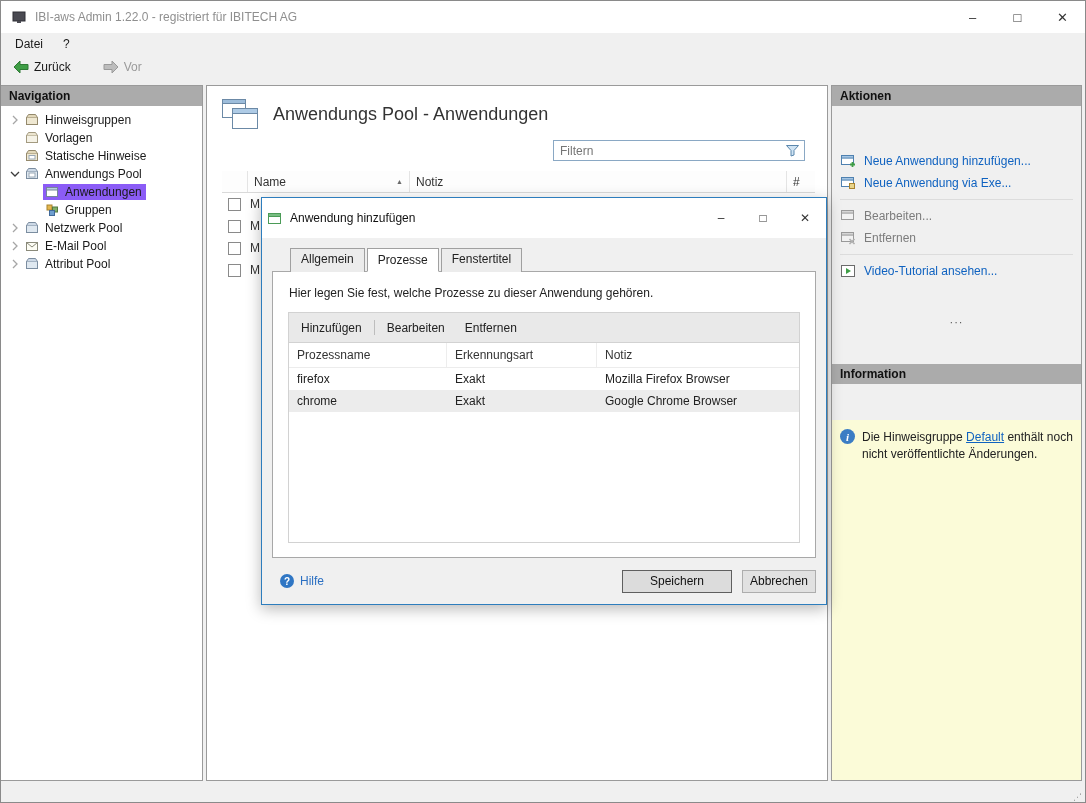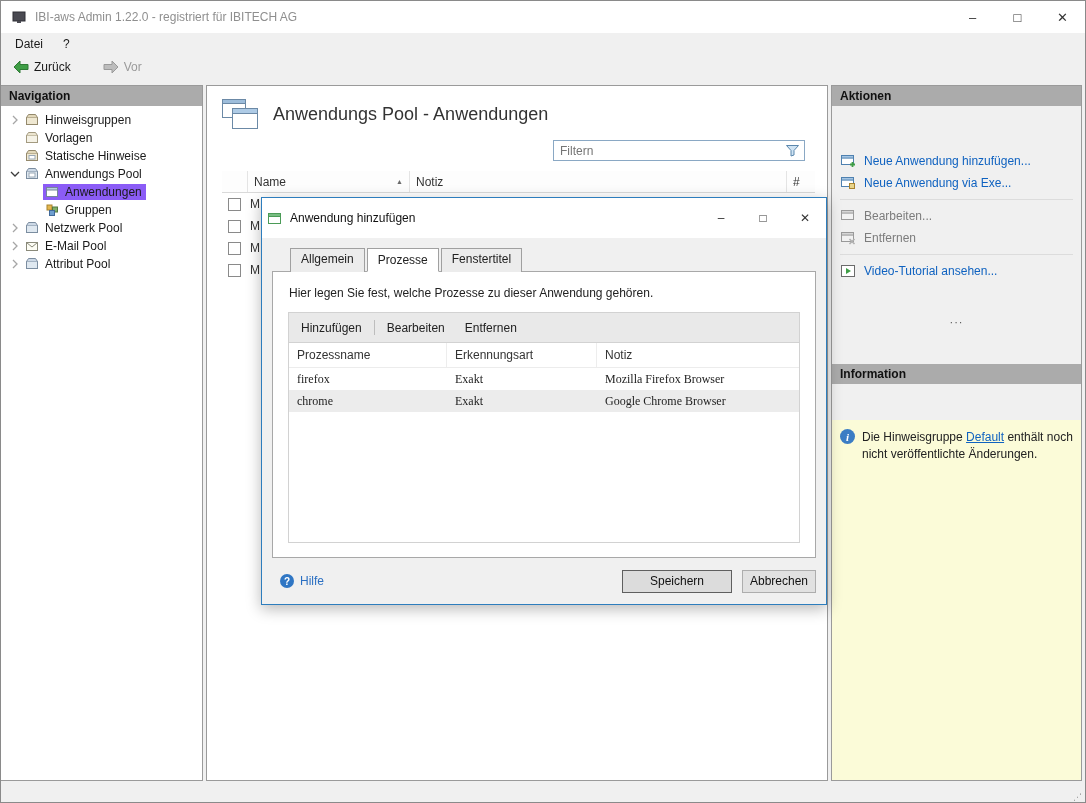--- a/index.html
+++ b/index.html
@@ -81,21 +81,21 @@
   .tab-content { border:1px solid #a8a8a8; background:#fff; flex:1; display:flex; flex-direction:column; min-height:0; }
   .dlg-desc { padding:14px 16px 0; color:#222; }
   .proc-group { margin:12px 15px 14px; border:1px solid #d2d2d2; flex:1; display:flex; flex-direction:column; min-height:0; }
   .grp-toolbar { background:#e9e9e9; border-bottom:1px solid #d2d2d2; display:flex; align-items:center; height:30px; padding:0 2px; flex:0 0 auto; }
   .tb-btn { padding:4px 10px; color:#222; }
   .tb-sep { width:1px; height:15px; background:#bdbdbd; margin:0 2px; }
   .ptable-header { display:flex; height:25px; border-bottom:1px solid #ececec; color:#333; flex:0 0 auto; }
   .pt-cell { padding:0 8px; display:flex; align-items:center; border-right:1px solid #ededed; }
   .pt-c1 { width:158px; } .pt-c2 { width:150px; } .pt-c3 { flex:1; border-right:none; }
   .ptable-row { display:flex; height:22px; color:#222; flex:0 0 auto; }
-  .ptable-row .pt-cell { border-right:none;font-family:Liberation Serif, serif; }
+  .ptable-row .pt-cell { border-right:none; }
   .ptable-row.alt { background:#ececec; }
   .dlg-footer { height:46px; display:flex; align-items:center; padding:0 10px; flex:0 0 auto; }
   .help-link { display:flex; gap:6px; align-items:center; color:#2a6fc2; margin-left:8px; }
   .help-icon { width:14px; height:14px; border-radius:50%; background:#2f76c4; color:#fff; font-size:10px; font-weight:bold; display:flex; align-items:center; justify-content:center; }
   .btn { height:23px; display:flex; align-items:center; justify-content:center; background:#e1e1e1; border:1px solid #adadad; color:#111; }
   .btn-save { width:110px; margin-left:auto; border-color:#5f5f5f; background:#dcdcdc; }
   .btn-cancel { width:74px; margin-left:10px; }
 
   
   .statusbar { position:absolute; left:0; right:0; bottom:0; height:12px; background:#f0f0f0; display:flex; justify-content:flex-end; align-items:flex-end; }

